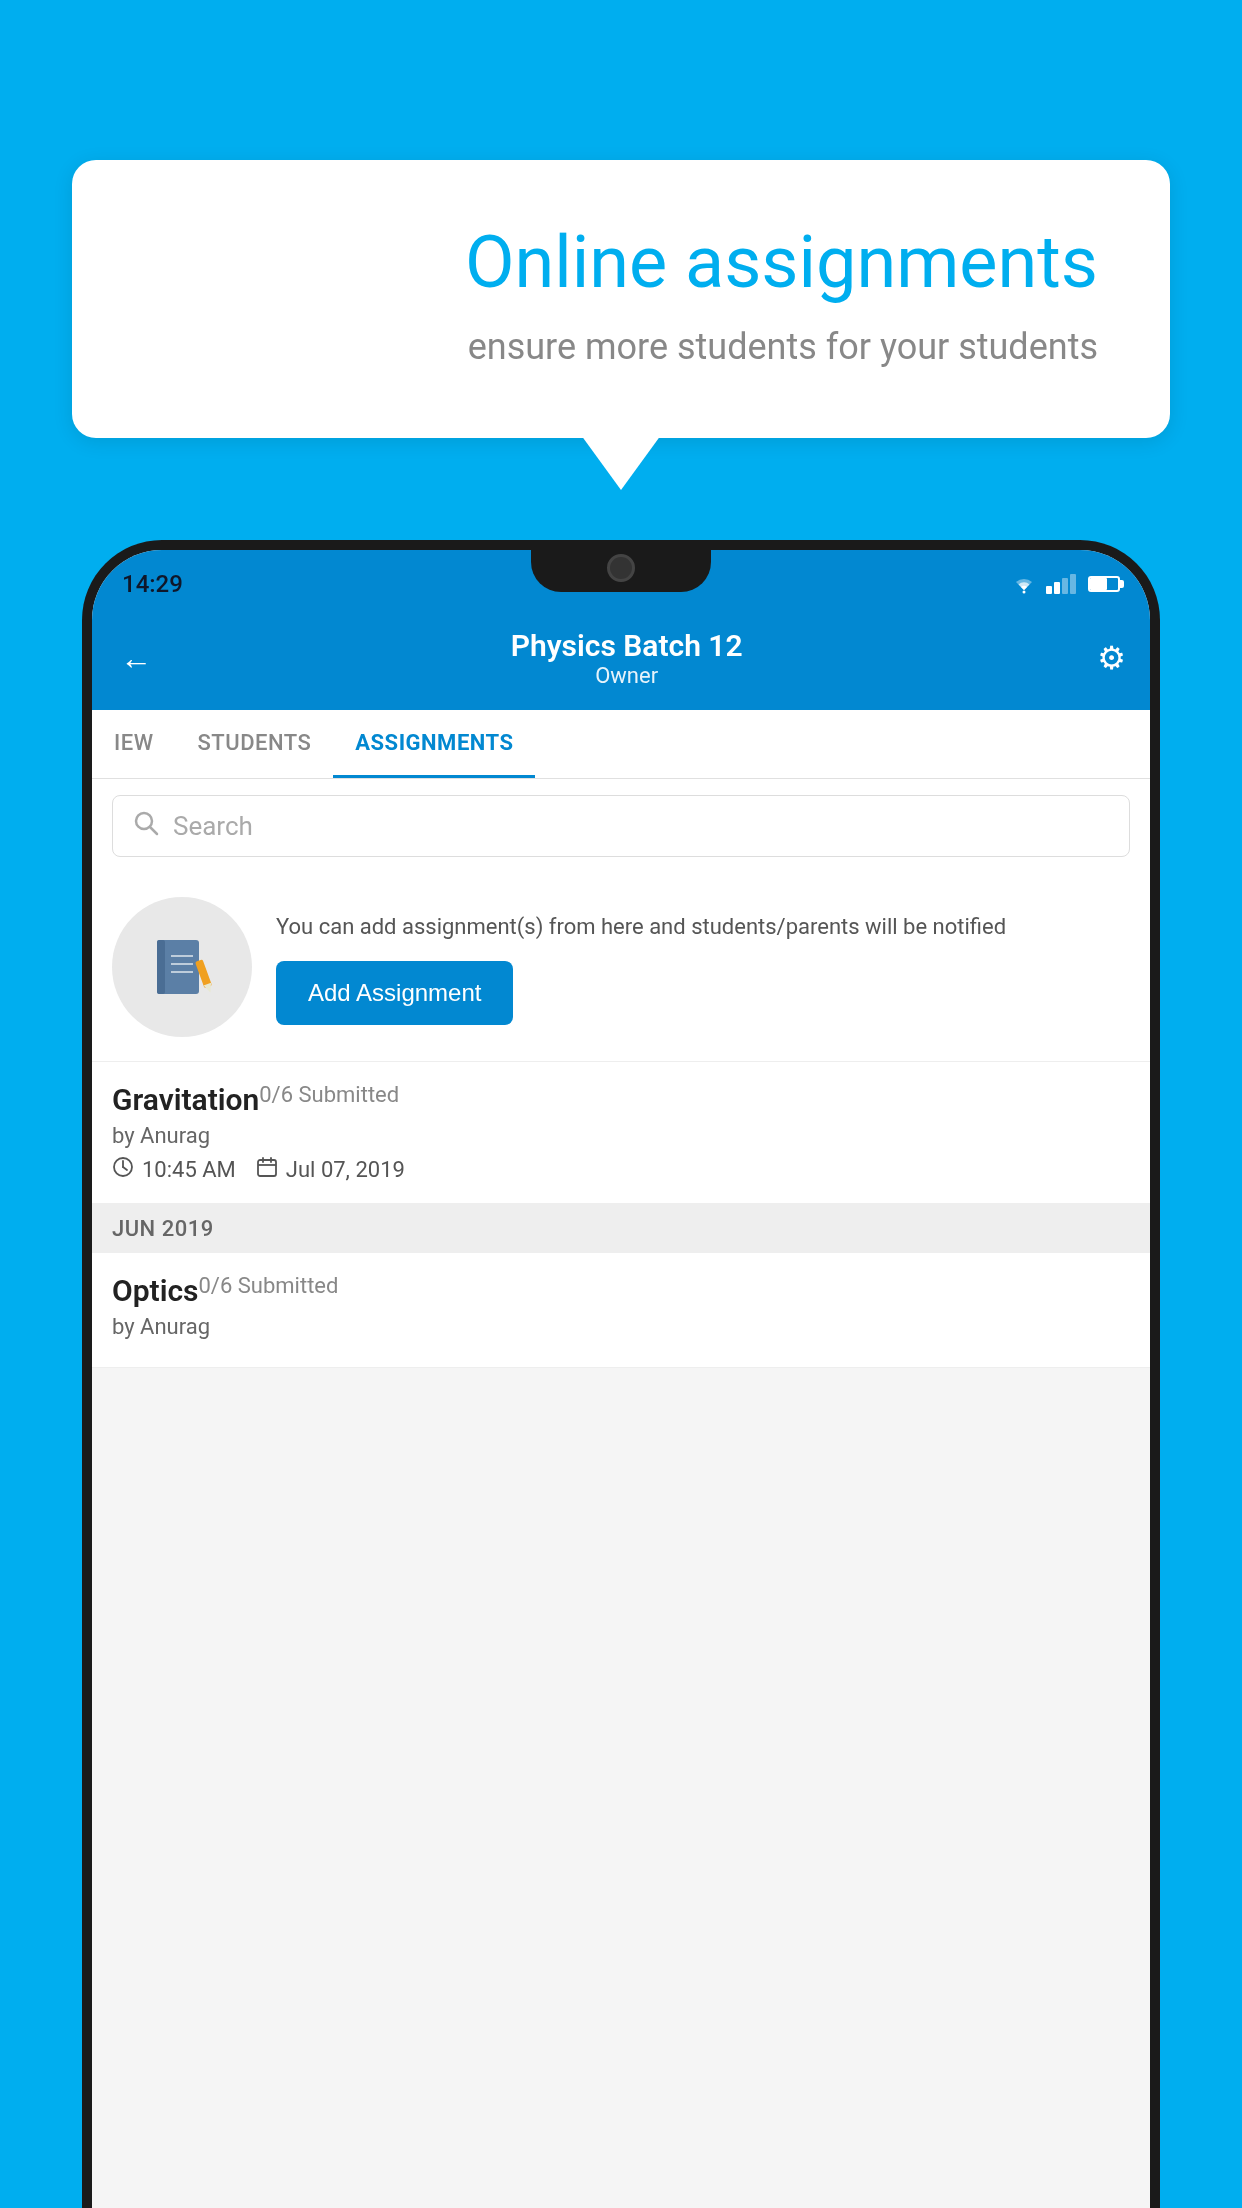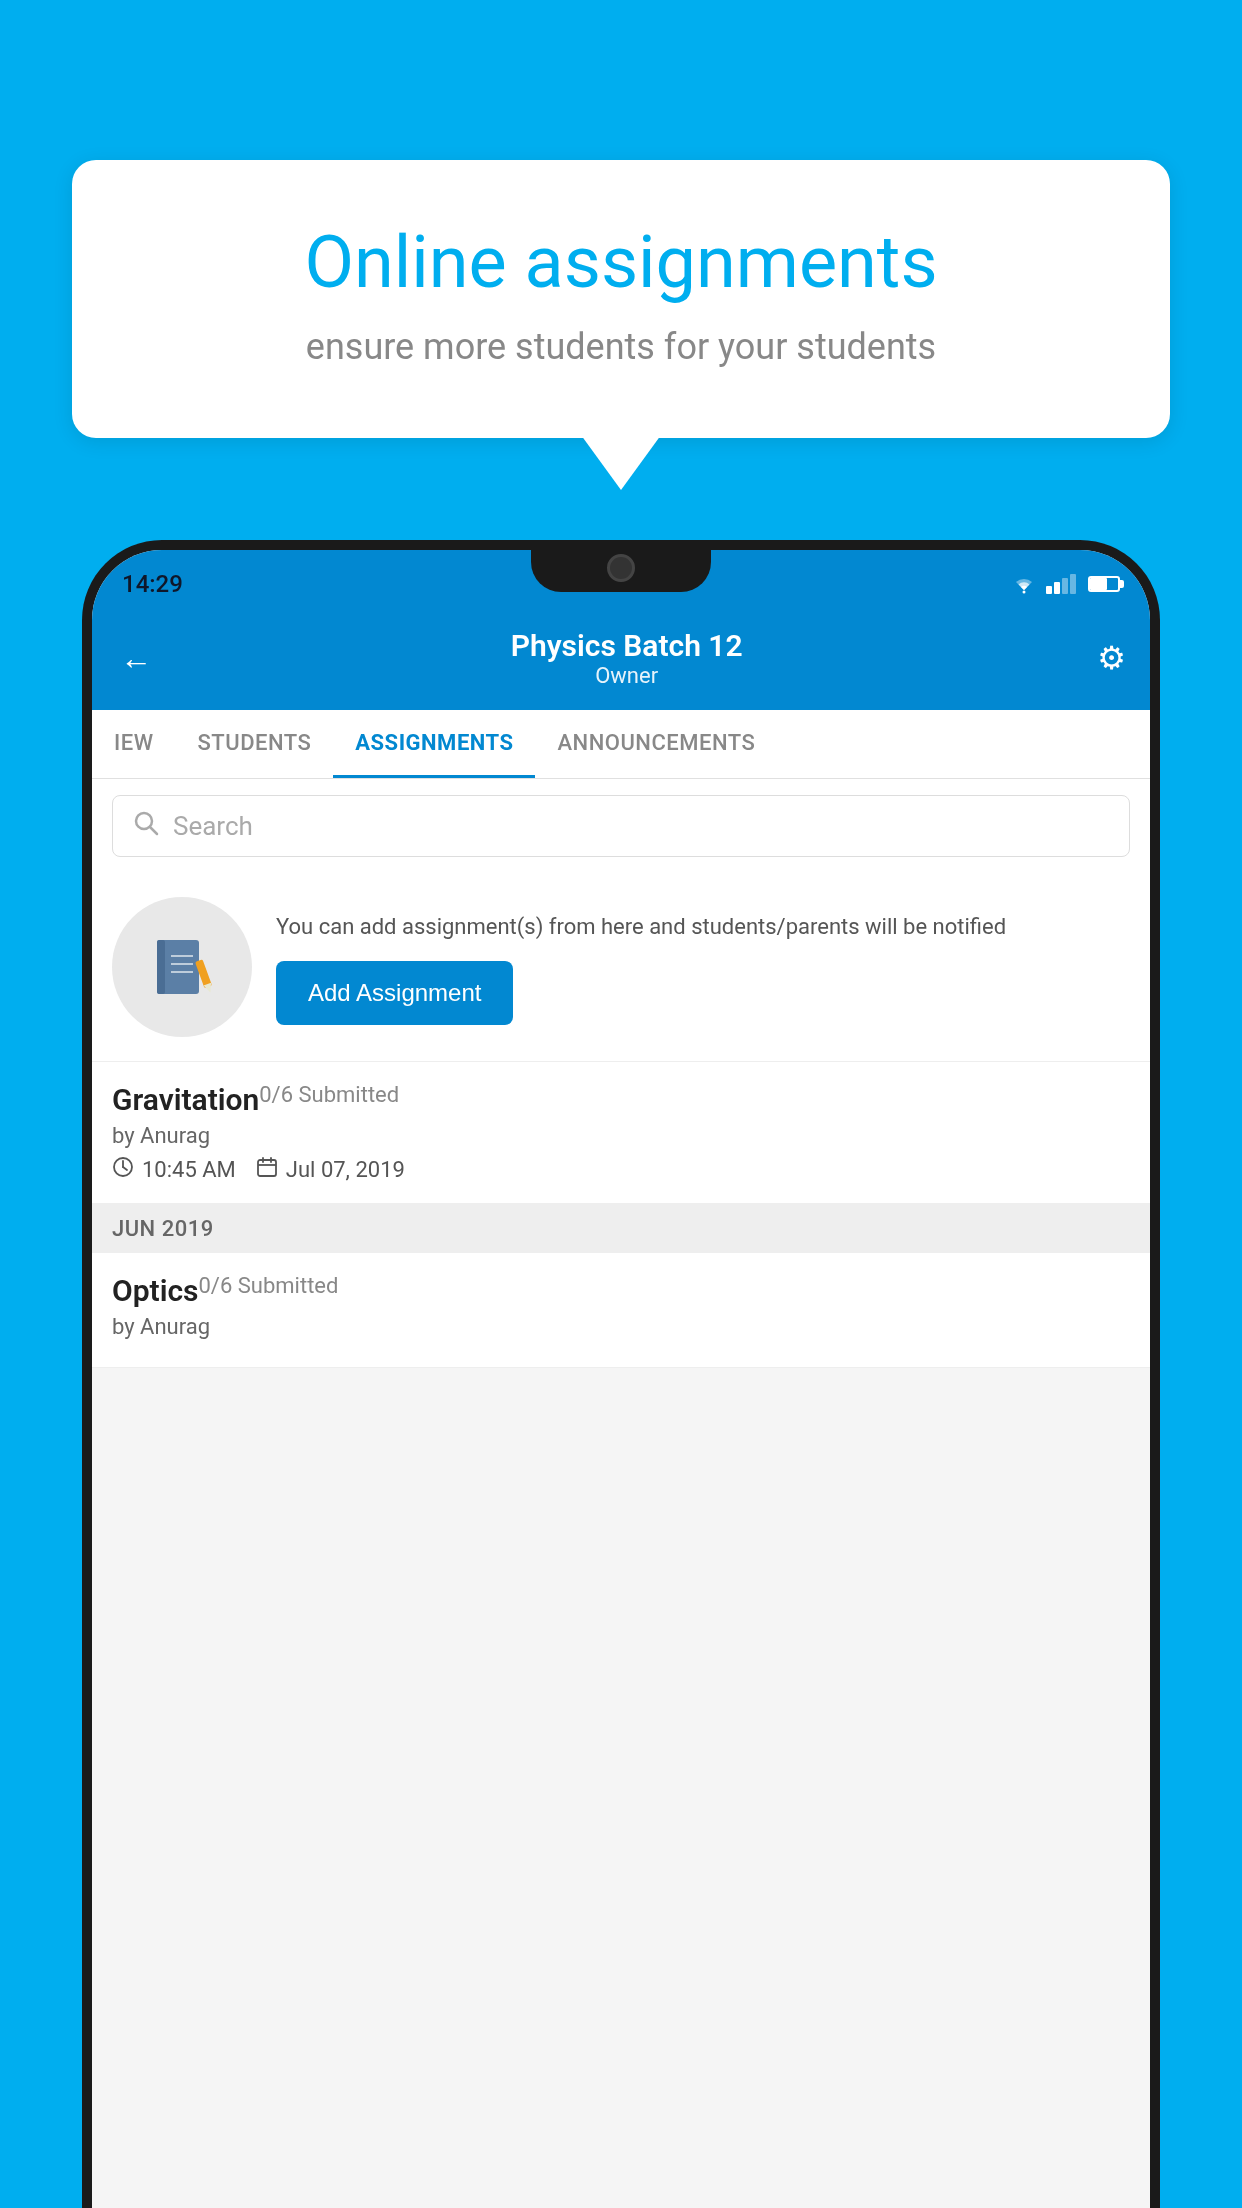--- a/index.html
+++ b/index.html
@@ -18,21 +18,21 @@
       position: absolute;
       top: 160px;
       left: 72px;
       right: 72px;
     }
 
     .speech-bubble {
       background: white;
       border-radius: 24px;
       padding: 60px 72px 70px;
-      text-align: center;
+      text-align: right;
       position: relative;
       box-shadow: 0 4px 20px rgba(0,0,0,0.1);
     }
 
     .speech-bubble::after {
       content: '';
       position: absolute;
       bottom: -52px;
       left: 50%;
       transform: translateX(-50%);
@@ -419,21 +419,20 @@
         <div class="header-title">Physics Batch 12</div>
         <div class="header-subtitle">Owner</div>
       </div>
       <span class="settings-button">⚙</span>
     </div>
 
     <div class="tabs-container">
       <div class="tab">IEW</div>
       <div class="tab">STUDENTS</div>
       <div class="tab active">ASSIGNMENTS</div>
-      <div class="tab">ANNOUNCEMENTS</div>
     </div>
 
     <div class="content-area">
 
       <div class="search-bar-container">
         <div class="search-bar">
           <span class="search-icon">
             <svg width="26" height="26" viewBox="0 0 26 26" fill="none">
               <circle cx="11" cy="11" r="8" stroke="#aaa" stroke-width="2.5"></circle>
               <line x1="17" y1="17" x2="24" y2="24" stroke="#aaa" stroke-width="2.5" stroke-linecap="round"></line>

